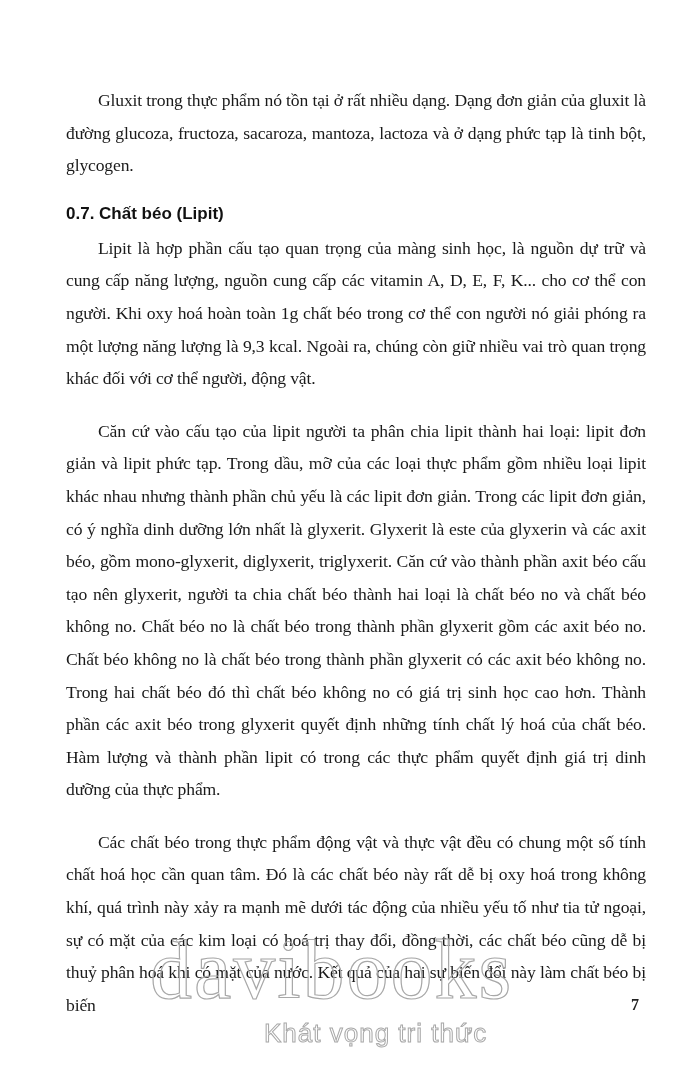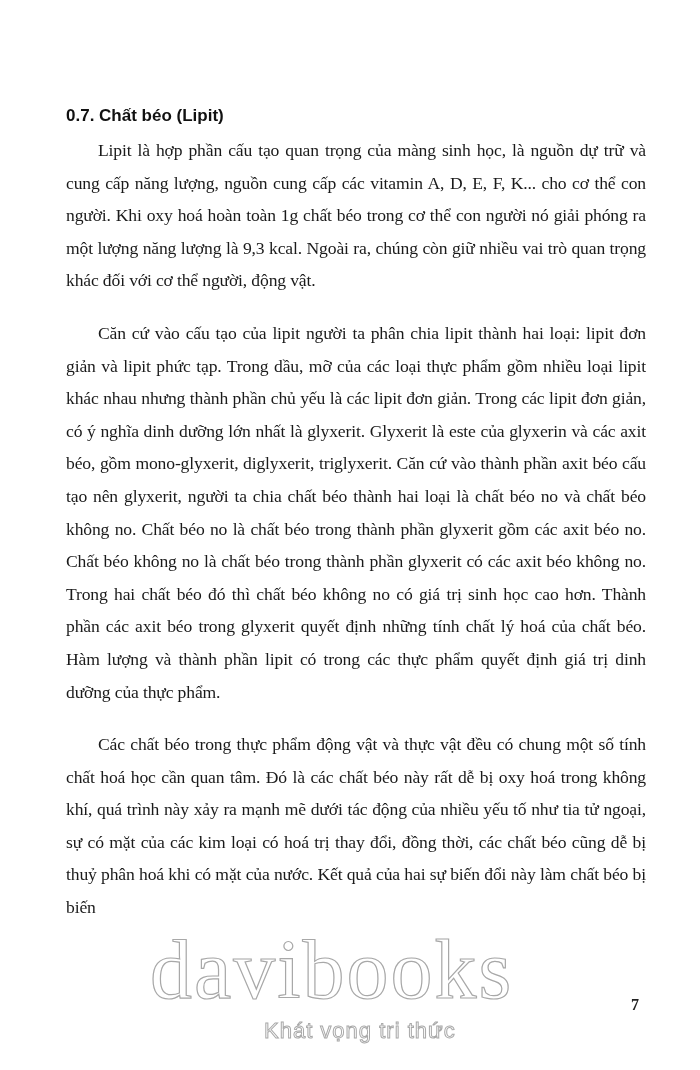--- a/index.html
+++ b/index.html
@@ -22,27 +22,28 @@
     position: absolute; left: 631px; top: 996px; font-size: 16px; font-weight: bold;
     font-family: "Liberation Serif", "DejaVu Serif", serif; color: #222;
   }
   .wm-main {
     position: absolute; left: 150px; top: 928px; font-family: "Liberation Serif", "DejaVu Serif", serif;
     font-size: 84px; letter-spacing: 2px; color: transparent;
     -webkit-text-stroke: 1.2px #a8a8a8; line-height: 1;
   }
   .wm-sub {
     position: absolute; left: 264px; top: 1020px; font-family: "Liberation Sans", "DejaVu Sans", sans-serif;
-    font-size: 22px; letter-spacing: 1px; color: transparent; -webkit-text-stroke: 1px #a8a8a8; line-height: 1;
+    font-size: 26px; letter-spacing: 1px; color: transparent; -webkit-text-stroke: 1px #a8a8a8; line-height: 1;
   }
 </style>
 </head>
 <body>
 
 <div class="page">
+  <p class="para">Gluxit trong thực phẩm nó tồn tại ở rất nhiều dạng. Dạng đơn giản của gluxit là đường glucoza, fructoza, sacaroza, mantoza, lactoza và ở dạng phức tạp là tinh bột, glycogen.</p>
   <div class="heading">0.7. Chất béo (Lipit)</div>
   <p class="para">Lipit là hợp phần cấu tạo quan trọng của màng sinh học, là nguồn dự trữ và cung cấp năng lượng, nguồn cung cấp các vitamin A, D, E, F, K... cho cơ thể con người. Khi oxy hoá hoàn toàn 1g chất béo trong cơ thể con người nó giải phóng ra một lượng năng lượng là 9,3 kcal. Ngoài ra, chúng còn giữ nhiều vai trò quan trọng khác đối với cơ thể người, động vật.</p>
   <p class="para">Căn cứ vào cấu tạo của lipit người ta phân chia lipit thành hai loại: lipit đơn giản và lipit phức tạp. Trong dầu, mỡ của các loại thực phẩm gồm nhiều loại lipit khác nhau nhưng thành phần chủ yếu là các lipit đơn giản. Trong các lipit đơn giản, có ý nghĩa dinh dưỡng lớn nhất là glyxerit. Glyxerit là este của glyxerin và các axit béo, gồm mono-glyxerit, diglyxerit, triglyxerit. Căn cứ vào thành phần axit béo cấu tạo nên glyxerit, người ta chia chất béo thành hai loại là chất béo no và chất béo không no. Chất béo no là chất béo trong thành phần glyxerit gồm các axit béo no. Chất béo không no là chất béo trong thành phần glyxerit có các axit béo không no. Trong hai chất béo đó thì chất béo không no có giá trị sinh học cao hơn. Thành phần các axit béo trong glyxerit quyết định những tính chất lý hoá của chất béo. Hàm lượng và thành phần lipit có trong các thực phẩm quyết định giá trị dinh dưỡng của thực phẩm.</p>
   <p class="para">Các chất béo trong thực phẩm động vật và thực vật đều có chung một số tính chất hoá học cần quan tâm. Đó là các chất béo này rất dễ bị oxy hoá trong không khí, quá trình này xảy ra mạnh mẽ dưới tác động của nhiều yếu tố như tia tử ngoại, sự có mặt của các kim loại có hoá trị thay đổi, đồng thời, các chất béo cũng dễ bị thuỷ phân hoá khi có mặt của nước. Kết quả của hai sự biến đổi này làm chất béo bị biến</p>
 </div>
 
 <div class="wm-main">davibooks</div>
 <div class="wm-sub">Khát vọng tri thức</div>
 <div class="page-number">7</div>
 

